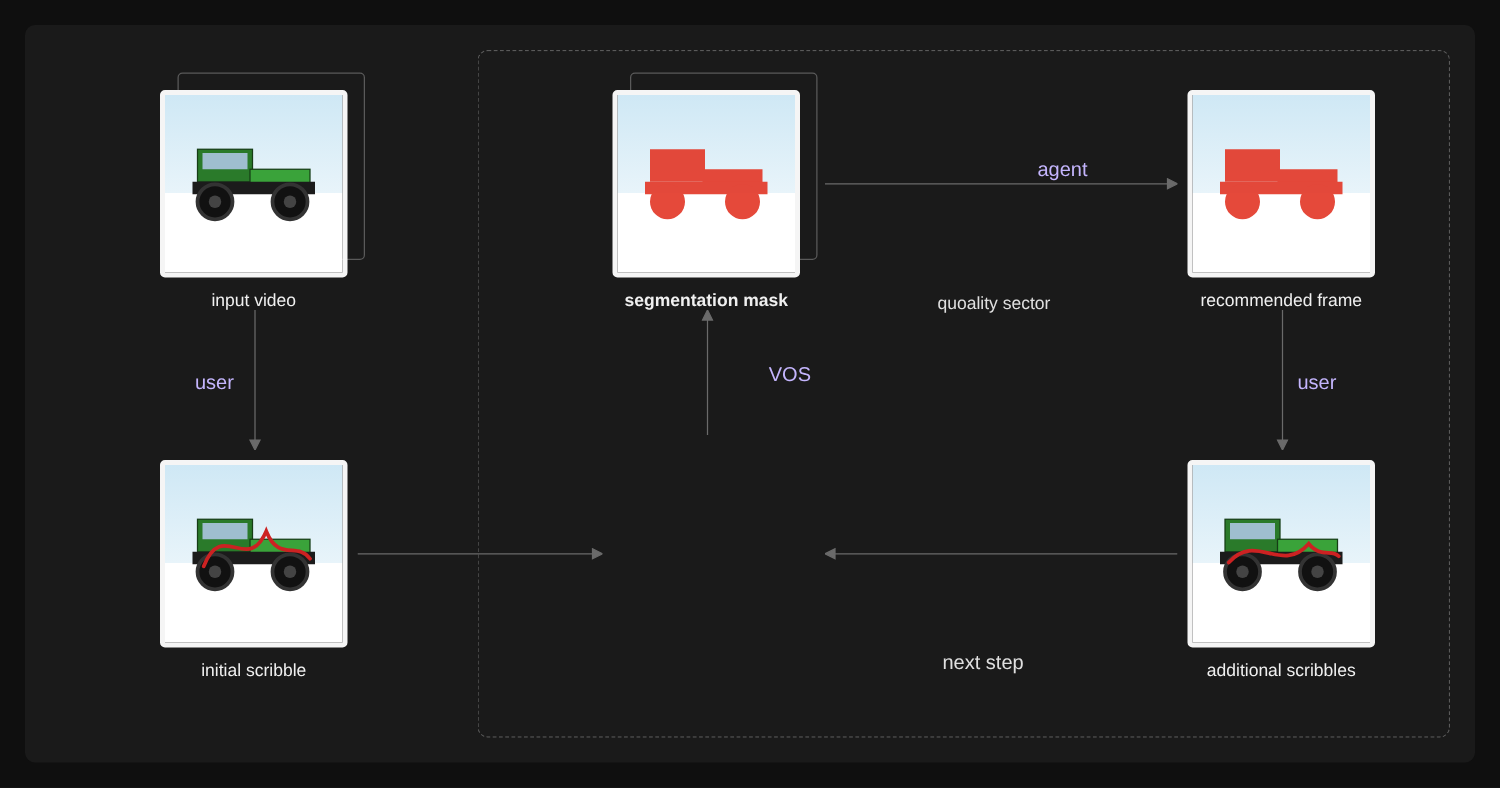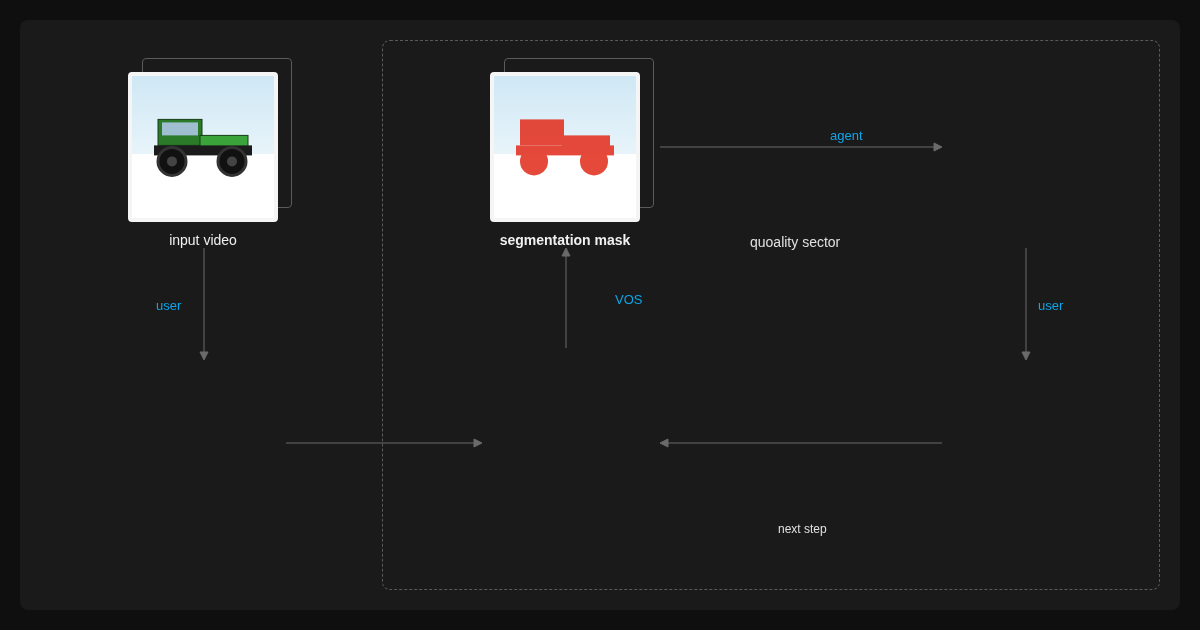--- a/index.html
+++ b/index.html
@@ -63,22 +63,22 @@
     pointer-events: none;
   }
   .caption {
     margin-top: 10px;
     font-size: 14px;
     color: #f0f0f0;
     white-space: nowrap;
   }
   .label {
     position: absolute;
-    font-size: 13px;
-    color: #0ea5e9;
+    font-size: 16px;
+    color: #c4b5fd;
     white-space: nowrap;
   }
   .arrow {
     position: absolute;
     stroke: #6a6a6a;
     fill: #6a6a6a;
   }
 </style>
 </head>
 <body>
@@ -101,41 +101,101 @@
             <circle cx="88" cy="52" r="14" fill="#111" stroke="#333" stroke-width="3"></circle>
             <circle cx="28" cy="52" r="5" fill="#444"></circle>
             <circle cx="88" cy="52" r="5" fill="#444"></circle>
           </g>
         </svg>
       </div>
     </div>
     <div class="caption">input video</div>
   </div>
 
+  <div class="node" style="left:108px; top:348px;">
+    <div class="thumb-stack">
+      <div class="thumb">
+        <svg class="truck-svg" width="118" height="70" viewBox="0 0 118 70">
+          <g>
+            <rect x="14" y="10" width="44" height="26" fill="#2a7a2a" stroke="#163d16" stroke-width="1"></rect>
+            <rect x="18" y="13" width="36" height="13" fill="#9fbecf"></rect>
+            <rect x="56" y="26" width="48" height="12" fill="#3aa33a" stroke="#163d16" stroke-width="1"></rect>
+            <rect x="10" y="36" width="98" height="10" fill="#1b1b1b"></rect>
+            <circle cx="28" cy="52" r="14" fill="#111" stroke="#333" stroke-width="3"></circle>
+            <circle cx="88" cy="52" r="14" fill="#111" stroke="#333" stroke-width="3"></circle>
+            <circle cx="28" cy="52" r="5" fill="#444"></circle>
+            <circle cx="88" cy="52" r="5" fill="#444"></circle>
+          </g>
+        </svg>
+        <svg class="scribble" width="120" height="70" viewBox="0 0 120 70">
+          <path d="M20 48 C 35 10, 55 55, 70 20 C 80 45, 95 28, 105 42" stroke="#cc2222" stroke-width="3" fill="none" stroke-linecap="round"></path>
+        </svg>
+      </div>
+    </div>
+    <div class="caption">initial scribble</div>
+  </div>
 
   <div class="node" style="left:470px; top:52px;font-weight:bold;">
     <div class="thumb-stack">
       <div class="thumb-back"></div>
       <div class="thumb">
         <svg class="truck-svg" width="118" height="70" viewBox="0 0 118 70">
           <g fill="#e33a2a" opacity="0.92">
             <rect x="14" y="10" width="44" height="26"></rect>
             <rect x="56" y="26" width="48" height="12"></rect>
             <rect x="10" y="36" width="98" height="10"></rect>
             <circle cx="28" cy="52" r="14"></circle>
             <circle cx="88" cy="52" r="14"></circle>
           </g>
         </svg>
       </div>
     </div>
     <div class="caption">segmentation mask</div>
   </div>
 
 
-
+  <div class="node" style="left:930px; top:52px;">
+    <div class="thumb-stack">
+      <div class="thumb">
+        <svg class="truck-svg" width="118" height="70" viewBox="0 0 118 70">
+          <g fill="#e33a2a" opacity="0.92">
+            <rect x="14" y="10" width="44" height="26"></rect>
+            <rect x="56" y="26" width="48" height="12"></rect>
+            <rect x="10" y="36" width="98" height="10"></rect>
+            <circle cx="28" cy="52" r="14"></circle>
+            <circle cx="88" cy="52" r="14"></circle>
+          </g>
+        </svg>
+      </div>
+    </div>
+    <div class="caption">recommended frame</div>
+  </div>
+
+  <div class="node" style="left:930px; top:348px;">
+    <div class="thumb-stack">
+      <div class="thumb">
+        <svg class="truck-svg" width="118" height="70" viewBox="0 0 118 70">
+          <g>
+            <rect x="14" y="10" width="44" height="26" fill="#2a7a2a" stroke="#163d16" stroke-width="1"></rect>
+            <rect x="18" y="13" width="36" height="13" fill="#9fbecf"></rect>
+            <rect x="56" y="26" width="48" height="12" fill="#3aa33a" stroke="#163d16" stroke-width="1"></rect>
+            <rect x="10" y="36" width="98" height="10" fill="#1b1b1b"></rect>
+            <circle cx="28" cy="52" r="14" fill="#111" stroke="#333" stroke-width="3"></circle>
+            <circle cx="88" cy="52" r="14" fill="#111" stroke="#333" stroke-width="3"></circle>
+            <circle cx="28" cy="52" r="5" fill="#444"></circle>
+            <circle cx="88" cy="52" r="5" fill="#444"></circle>
+          </g>
+        </svg>
+        <svg class="scribble" width="120" height="70" viewBox="0 0 120 70">
+          <path d="M18 45 C 40 20, 60 55, 82 30 C 92 42, 100 34, 106 40" stroke="#cc2222" stroke-width="3" fill="none" stroke-linecap="round"></path>
+        </svg>
+      </div>
+    </div>
+    <div class="caption">additional scribbles</div>
+  </div>
 
   <svg class="arrow" style="left:179px; top:228px; width:10px; height:112px;" viewBox="0 0 10 112">
     <line x1="5" y1="0" x2="5" y2="104" stroke="#6a6a6a" stroke-width="1"></line>
     <polygon points="5,112 1,104 9,104"></polygon>
   </svg>
   <div class="label" style="left:136px; top:278px;">user</div>
 
   <svg class="arrow" style="left:266px; top:418px; width:196px; height:10px;" viewBox="0 0 196 10">
     <line x1="0" y1="5" x2="188" y2="5" stroke="#6a6a6a" stroke-width="1"></line>
     <polygon points="196,5 188,1 188,9"></polygon>
@@ -157,15 +217,15 @@
   <svg class="arrow" style="left:1001px; top:228px; width:10px; height:112px;" viewBox="0 0 10 112">
     <line x1="5" y1="0" x2="5" y2="104" stroke="#6a6a6a" stroke-width="1"></line>
     <polygon points="5,112 1,104 9,104"></polygon>
   </svg>
   <div class="label" style="left:1018px; top:278px;">user</div>
 
   <svg class="arrow" style="left:640px; top:418px; width:282px; height:10px;" viewBox="0 0 282 10">
     <line x1="282" y1="5" x2="8" y2="5" stroke="#6a6a6a" stroke-width="1"></line>
     <polygon points="0,5 8,1 8,9"></polygon>
   </svg>
-  <div class="label" style="left:758px; top:502px; color:#e0e0e0; font-size:12px;">next step</div>
+  <div class="label" style="left:734px; top:502px; color:#e0e0e0; font-size:16px;">next step</div>
 
 </div>
 
 </body></html>

